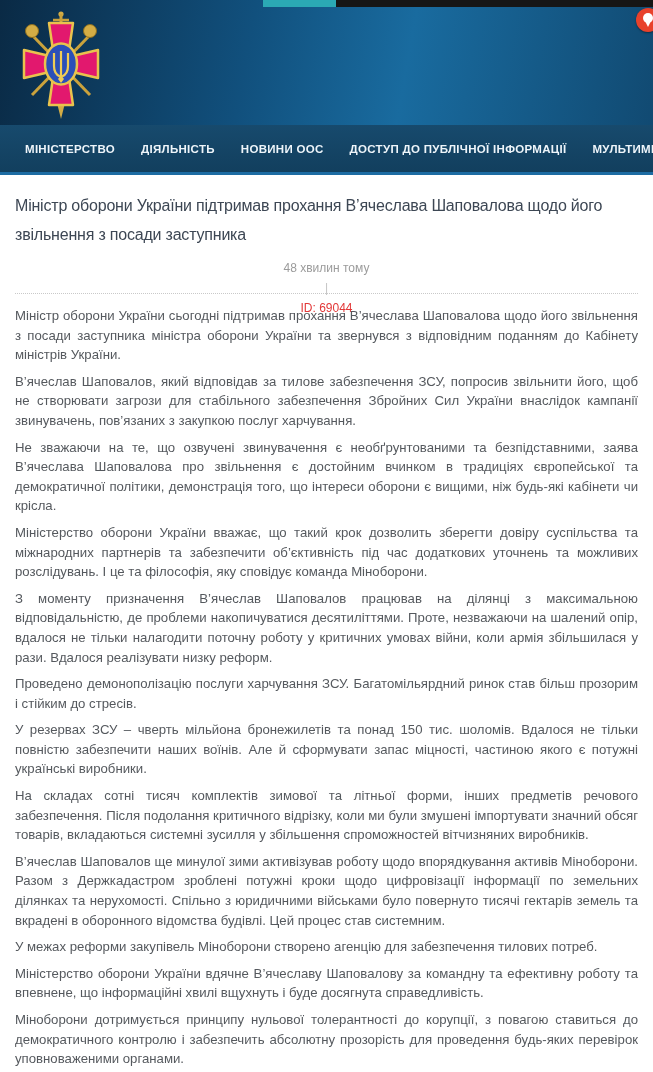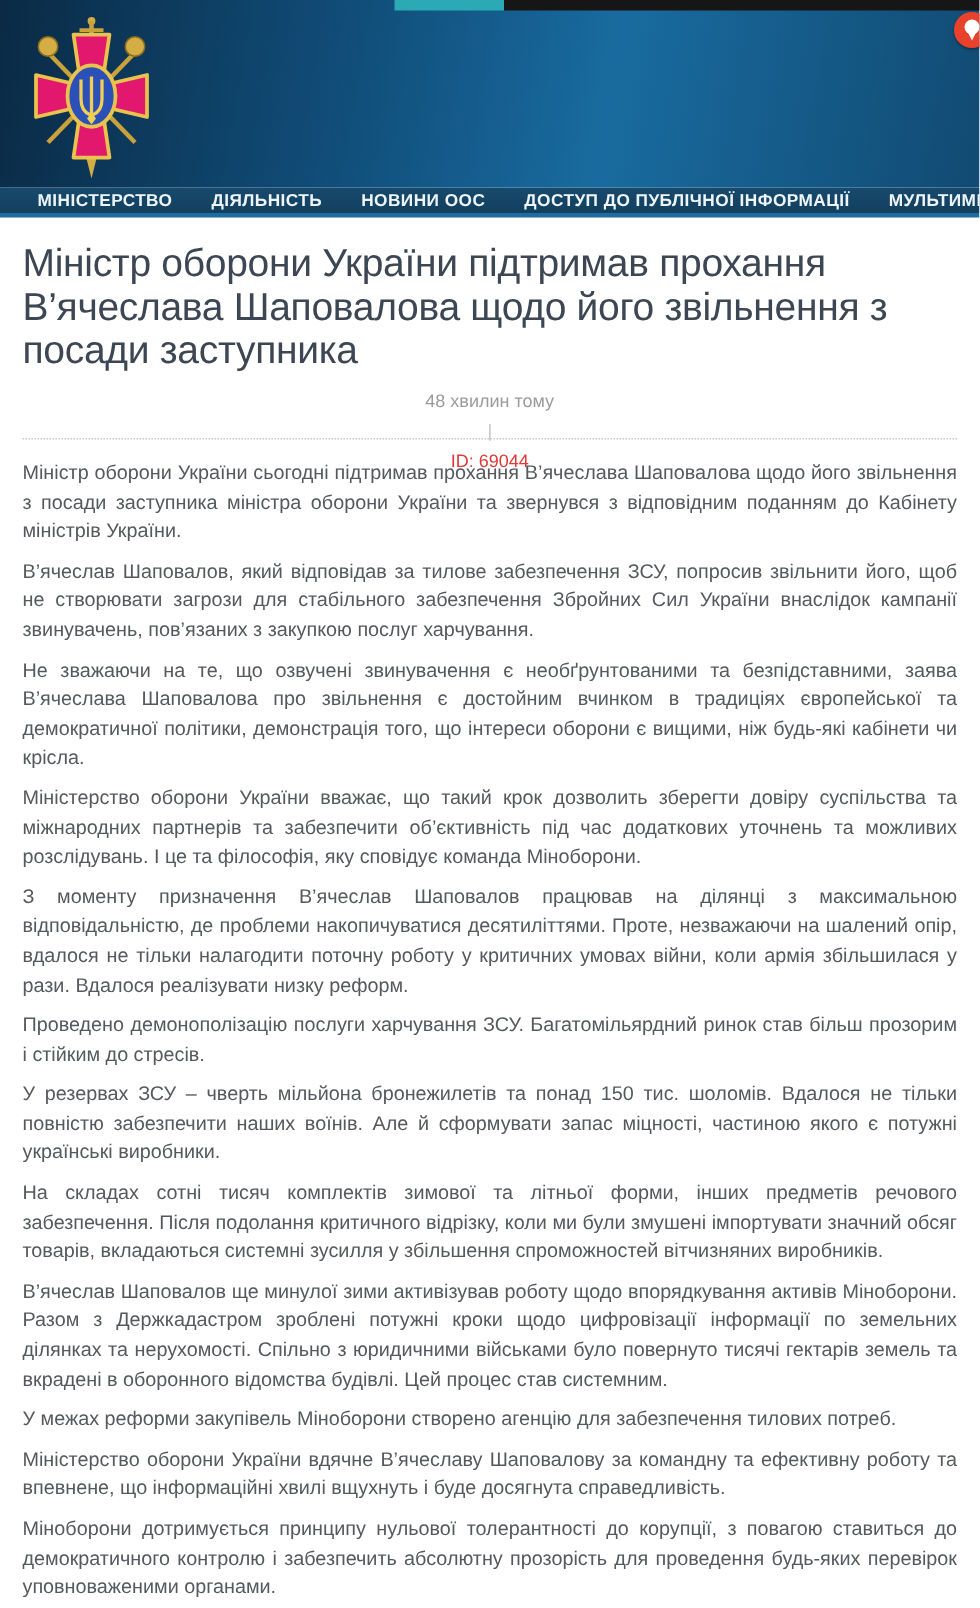--- a/index.html
+++ b/index.html
@@ -29,34 +29,34 @@
   .red-badge {
     position:absolute; top:8px; right:-7px; width:24px; height:24px; border-radius:50%;
     background:#e8422c; box-shadow:0 1px 2px rgba(0,0,0,.4);
   }
   .red-badge .pin-dot { position:absolute; left:7px; top:5px; width:10px; height:10px; border-radius:50%; background:#fff; }
   .red-badge .pin-tail { position:absolute; left:9px; top:13px; width:0; height:0;
     border-left:3px solid transparent; border-right:3px solid transparent; border-top:6px solid #fff; }
 
   
   .main-nav {
-    width:653px; height:20px; background:linear-gradient(#174a6d,#123f5e);
+    width:653px; height:50px; background:linear-gradient(#174a6d,#123f5e);
     border-bottom:3px solid #1d6ca3;
     display:flex; align-items:center; gap:26px; padding-left:25px;
     white-space:nowrap; overflow:hidden;
   }
   .nav-item {
     color:#eef5fa; font-size:11.5px; font-weight:bold; letter-spacing:.3px;
     text-transform:uppercase; cursor:pointer; flex:0 0 auto;
   }
 
   
   .content { padding:16px 15px 0 15px; }
   .article-title {
-    color:#3d4754; font-size:26px; line-height:29px; font-weight:400;
+    color:#3d4754; font-size:16px; line-height:29px; font-weight:400;
     letter-spacing:-0.2px; margin-bottom:6px;
   }
   .meta-row { display:flex; align-items:center; gap:6px; height:18px; margin-bottom:20px;flex-direction:column; }
   .meta-time { color:#9b9b9b; font-size:12px; }
   .meta-sep { color:#c4c4c4; font-size:12px; }
   .meta-id { color:#e23737; font-size:12px; font-weight:normal; }
   .dotted-sep { border:none; border-top:1px dotted #c9c9c9; margin:4px 0 12px 0; }
   .article-body p {
     color:#55595e; font-size:13.2px; line-height:19.6px; text-align:justify;
     margin-bottom:7px;

